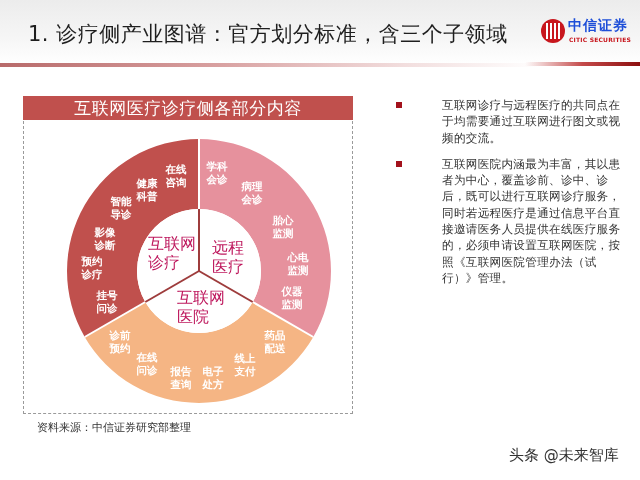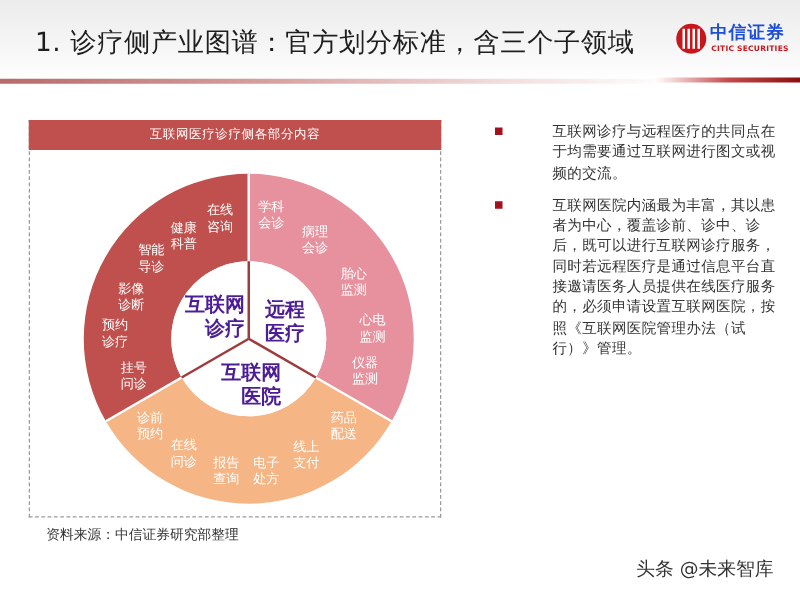--- a/index.html
+++ b/index.html
@@ -30,30 +30,30 @@
   .logo-mark i { position:absolute; top:4px; width:2px; height:16px; background:#fff; }
   .logo-cn { position:absolute; left:27px; top:0px; font-size:14px; font-weight:bold; color:#1d4ed8; letter-spacing:1px; white-space:nowrap; font-family:"DejaVu Serif", serif; }
   .logo-en { position:absolute; left:28px; top:19px; font-size:6px; color:#c8161d; font-weight:bold; letter-spacing:0.2px; white-space:nowrap; }
 
   .figure-frame {
     position:absolute; left:23px; top:96px; width:330px; height:318px;
     border:1px dashed #9a9a9a;
   }
   .figure-title-bar {
     position:absolute; left:23px; top:96px; width:330px; height:24px; background:#c0504d;
-    color:#fff; font-size:10px; text-align:center; line-height:24px; letter-spacing:0.5px;
+    color:#fff; font-size:17px; text-align:center; line-height:24px; letter-spacing:0.5px;
   }
   .donut { position:absolute; left:0; top:0; }
   .seg-label {
-    position:absolute; color:#fff; font-size:10.5px; font-weight:normal; line-height:12.5px;
+    position:absolute; color:#fff; font-size:10.5px; font-weight:bold; line-height:12.5px;
     text-align:center; white-space:pre; transform:translate(-50%,-50%);
   }
   .core-label {
-    position:absolute; color:#4c1d95; font-size:16px; font-weight:bold; line-height:19px;
-    text-align:right; white-space:pre; transform:translate(-50%,-50%);
+    position:absolute; color:#be185d; font-size:16px; font-weight:normal; line-height:19px;
+    text-align:left; white-space:pre; transform:translate(-50%,-50%);
   }
   .source-note { position:absolute; left:37px; top:420px; font-size:11px; color:#333; white-space:nowrap; }
 
   .bullets { position:absolute; left:394px; top:97px; width:236px; }
   .bullet { position:relative; padding-left:24px; margin-bottom:10px; }
   .bullet-marker { position:absolute; left:2px; top:5px; width:6px; height:6px; background:#a3121c; }
   .bullet-text { font-size:11.6px; line-height:16.3px; color:#333; letter-spacing:0.3px;margin-left:24px; }
 
   .watermark { position:absolute; left:509px; top:446px; font-size:15px; color:#333; white-space:nowrap; }
 </style>

